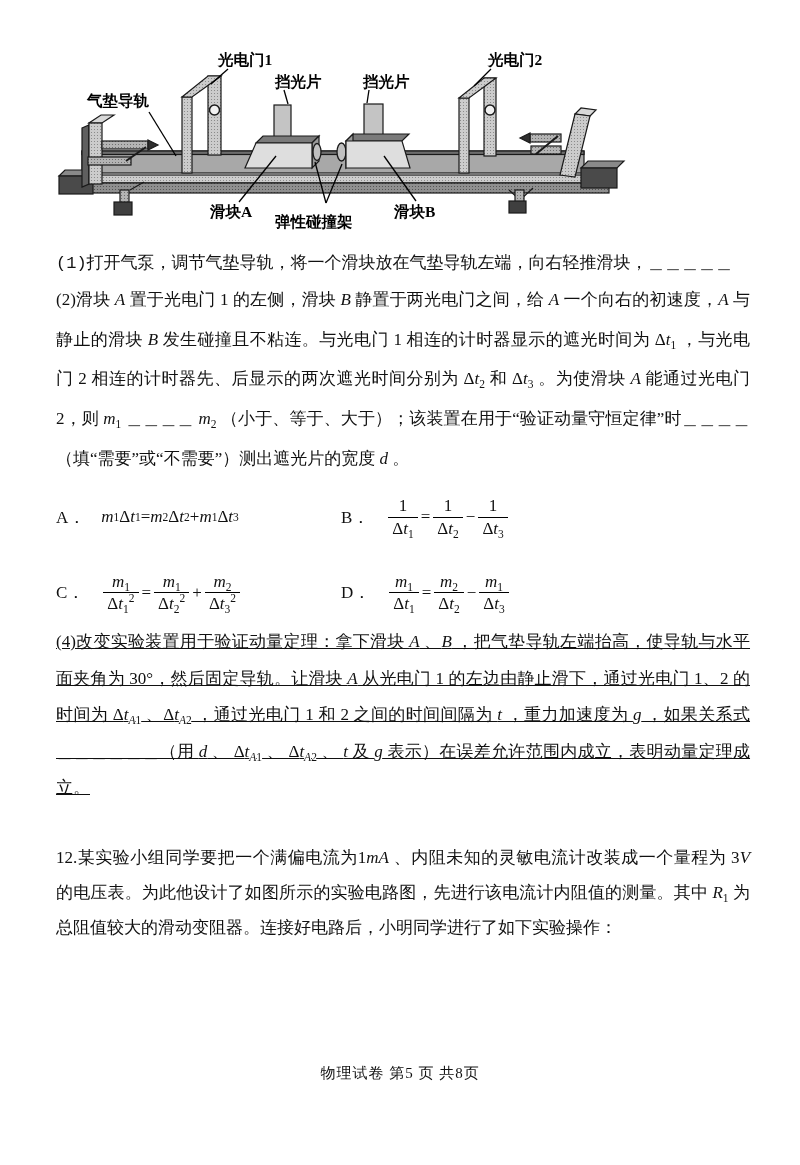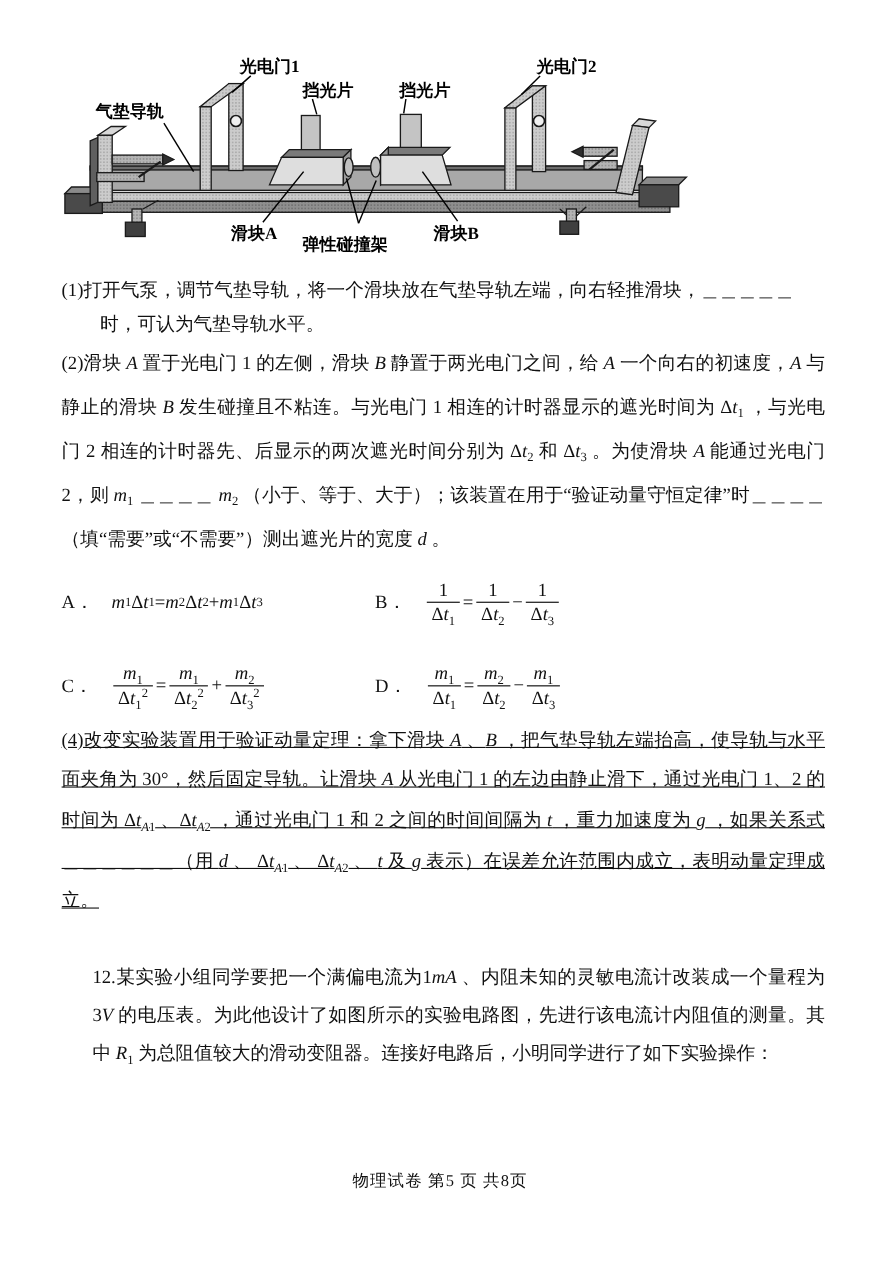--- a/index.html
+++ b/index.html
@@ -3,42 +3,42 @@
 <meta charset="utf-8">
 <style>
   html,body{margin:0;padding:0;}
   body{
     width:800px;height:1165px;position:relative;overflow:hidden;
     background:#ffffff;color:#111;
     font-family:"Liberation Serif","DejaVu Serif",serif;
   }
   .content{padding:44px 50px 0 56px;font-size:17px;}
   .para{text-align:justify;}
-  .p-n{line-height:1.8;}
+  .p-n{line-height:1.8;font-family:Liberation Mono, monospace;}
   .p-m{line-height:2.35;}
   .p-m4{line-height:2.15;}
   .p-q12{line-height:2.05;}
   .indent2{padding-left:35px;}
   i.v,.v{font-style:italic;font-family:"Liberation Serif","DejaVu Serif",serif;}
   sub{font-size:11.5px;line-height:0;}
   sup{font-size:11.5px;line-height:0;}
   .diagram-wrap{margin:0 0 8px -2px;}
   .sec3-head{margin-top:8px;line-height:1.8;}
   .choices{
     display:grid;grid-template-columns:285px auto;
     row-gap:32px;margin:16px 0 10px 0;align-items:center;justify-content:start;
   }
   .choice{display:flex;align-items:center;gap:16px;}
   .choice .expr{display:inline-flex;align-items:center;white-space:nowrap;}
   .frac{display:inline-flex;flex-direction:column;align-items:center;
         vertical-align:middle;margin:0 3px;line-height:1.25;}
   .frac .fn{padding:0 4px;}
   .frac .fd{border-top:1.5px solid #000;padding:0 4px;}
   .sec4{margin-top:10px;text-decoration:underline;}
-  .q12{margin-top:34px;margin-left:28px;}
+  .q12{margin-top:34px;}
   .footer{
     position:absolute;left:0;right:0;top:1064px;text-align:center;
     font-size:15px;letter-spacing:1px;
   }
   svg text.dlabel{
     font-family:"Liberation Serif","DejaVu Serif",serif;
     font-size:15.5px;font-weight:700;fill:#000;
   }
 </style>
 </head>
@@ -161,21 +161,20 @@
       <text class="dlabel" x="221" y="43">挡光片</text>
       <text class="dlabel" x="309" y="43">挡光片</text>
       <text class="dlabel" x="434" y="21">光电门2</text>
       <text class="dlabel" x="156" y="173">滑块A</text>
       <text class="dlabel" x="221" y="183">弹性碰撞架</text>
       <text class="dlabel" x="340" y="173">滑块B</text>
     </svg>
   </div>
 
   <div class="para p-n">(1)打开气泵，调节气垫导轨，将一个滑块放在气垫导轨左端，向右轻推滑块，＿＿＿＿＿</div>
-  <div class="para p-n indent2">时，可认为气垫导轨水平。</div>
 
   <div class="para p-m">(2)滑块 <i class="v">A</i> 置于光电门 1 的左侧，滑块 <i class="v">B</i> 静置于两光电门之间，给 <i class="v">A</i> 一个向右的初速度，<i class="v">A</i> 与静止的滑块 <i class="v">B</i> 发生碰撞且不粘连。与光电门 1 相连的计时器显示的遮光时间为 Δ<i class="v">t</i><sub>1</sub> ，与光电门 2 相连的计时器先、后显示的两次遮光时间分别为 Δ<i class="v">t</i><sub>2</sub> 和 Δ<i class="v">t</i><sub>3</sub> 。为使滑块 <i class="v">A</i> 能通过光电门 2，则 <i class="v">m</i><sub>1</sub> ＿＿＿＿ <i class="v">m</i><sub>2</sub> （小于、等于、大于）；该装置在用于“验证动量守恒定律”时＿＿＿＿（填“需要”或“不需要”）测出遮光片的宽度 <i class="v">d</i> 。</div>
 
 
   <div class="choices">
     <div class="choice">
       <span>A．</span>
       <span class="expr">
           <i class="v">m</i>
           <sub>1</sub>

